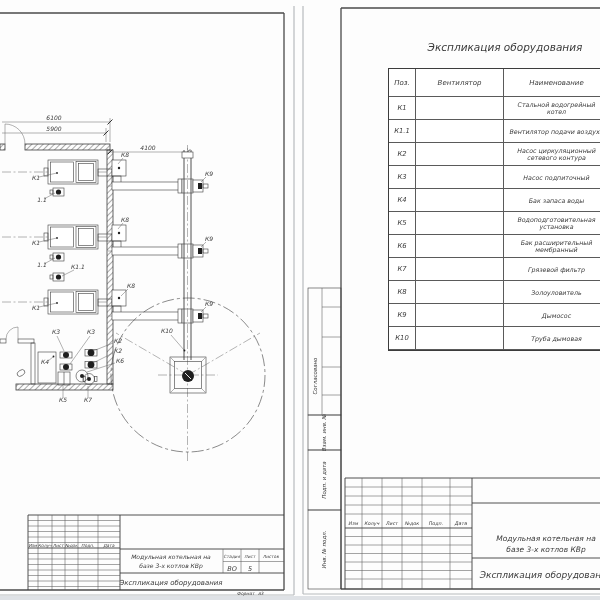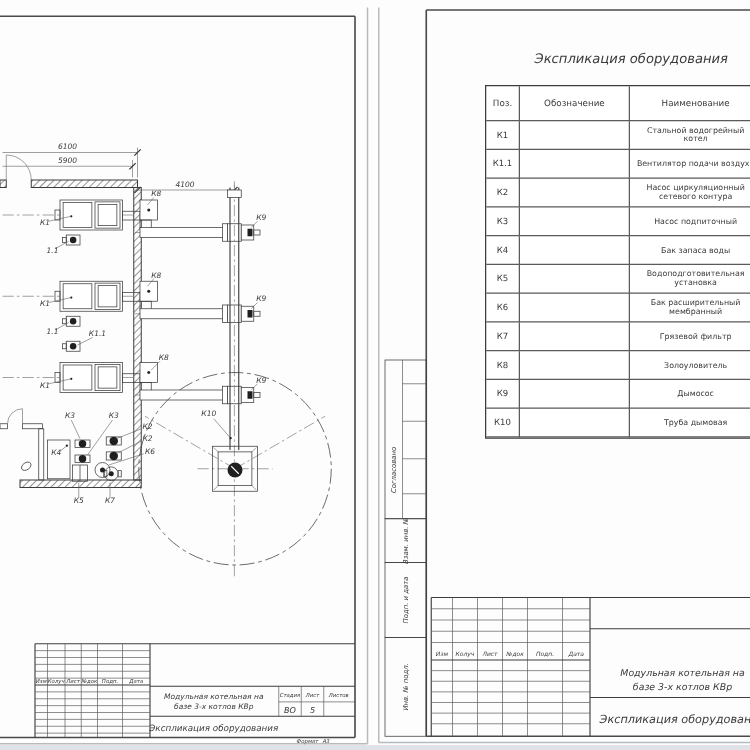--- a/index.html
+++ b/index.html
@@ -22,21 +22,21 @@
   .tick{stroke:#333;stroke-width:1;}
   .t42{font-size:4.3px;} .t48{font-size:4.8px;} .t55{font-size:5.5px;}
   .t6{font-size:6px;} .t65{font-size:6.5px;} .t7{font-size:7px;}
   .t75{font-size:7.5px;} .t9{font-size:9px;}
   .page-title{position:absolute;left:400px;top:41px;width:210px;text-align:center;
     font-size:10.5px;font-style:italic;color:#3a3a3a;}
   .equip-table{position:absolute;left:388px;top:68px;display:grid;
     grid-template-columns:27px 88px 106px;border:1.3px solid #3c3c3c;background:#fff;}
   .et-row{display:contents;}
   .et-cell{border-right:0.8px solid #5a5a5a;border-bottom:0.8px solid #5a5a5a;
-    display:flex;align-items:center;justify-content:center;color:#3a3a3a;
+    display:flex;align-items:center;justify-content:center;font-style:italic;color:#3a3a3a;
     text-align:center;height:22px;overflow:hidden;}
   .et-head .et-cell{height:27px;font-size:7px;}
   .c-pos{font-size:6.8px;}
   .c-name{font-size:6.3px;line-height:7px;padding:0 3px;}
   .bottom-strip{position:absolute;left:0;bottom:0;width:600px;height:4px;background:#dfe2e6;}
 </style>
 </head>
 <body>
 
 <div id="stage">
@@ -349,21 +349,21 @@
     <text class="t75" x="246" y="552" text-anchor="middle">базе 3-х котлов КВр</text>
     <text class="t9" x="246" y="578" text-anchor="middle">Экспликация оборудования</text>
   </g>
 </svg>
 
 <div class="page-title">Экспликация оборудования</div>
 
 <div class="equip-table">
   <div class="et-row et-head">
     <div class="et-cell">Поз.</div>
-    <div class="et-cell">Обозначение</div>
+    <div class="et-cell">Вентилятор</div>
     <div class="et-cell">Наименование</div>
   </div>
   <div class="et-row">
     <div class="et-cell c-pos">К1</div>
     <div class="et-cell"></div>
     <div class="et-cell c-name">Стальной водогрейный котел</div>
   </div>
   <div class="et-row">
     <div class="et-cell c-pos">К1.1</div>
     <div class="et-cell"></div>

